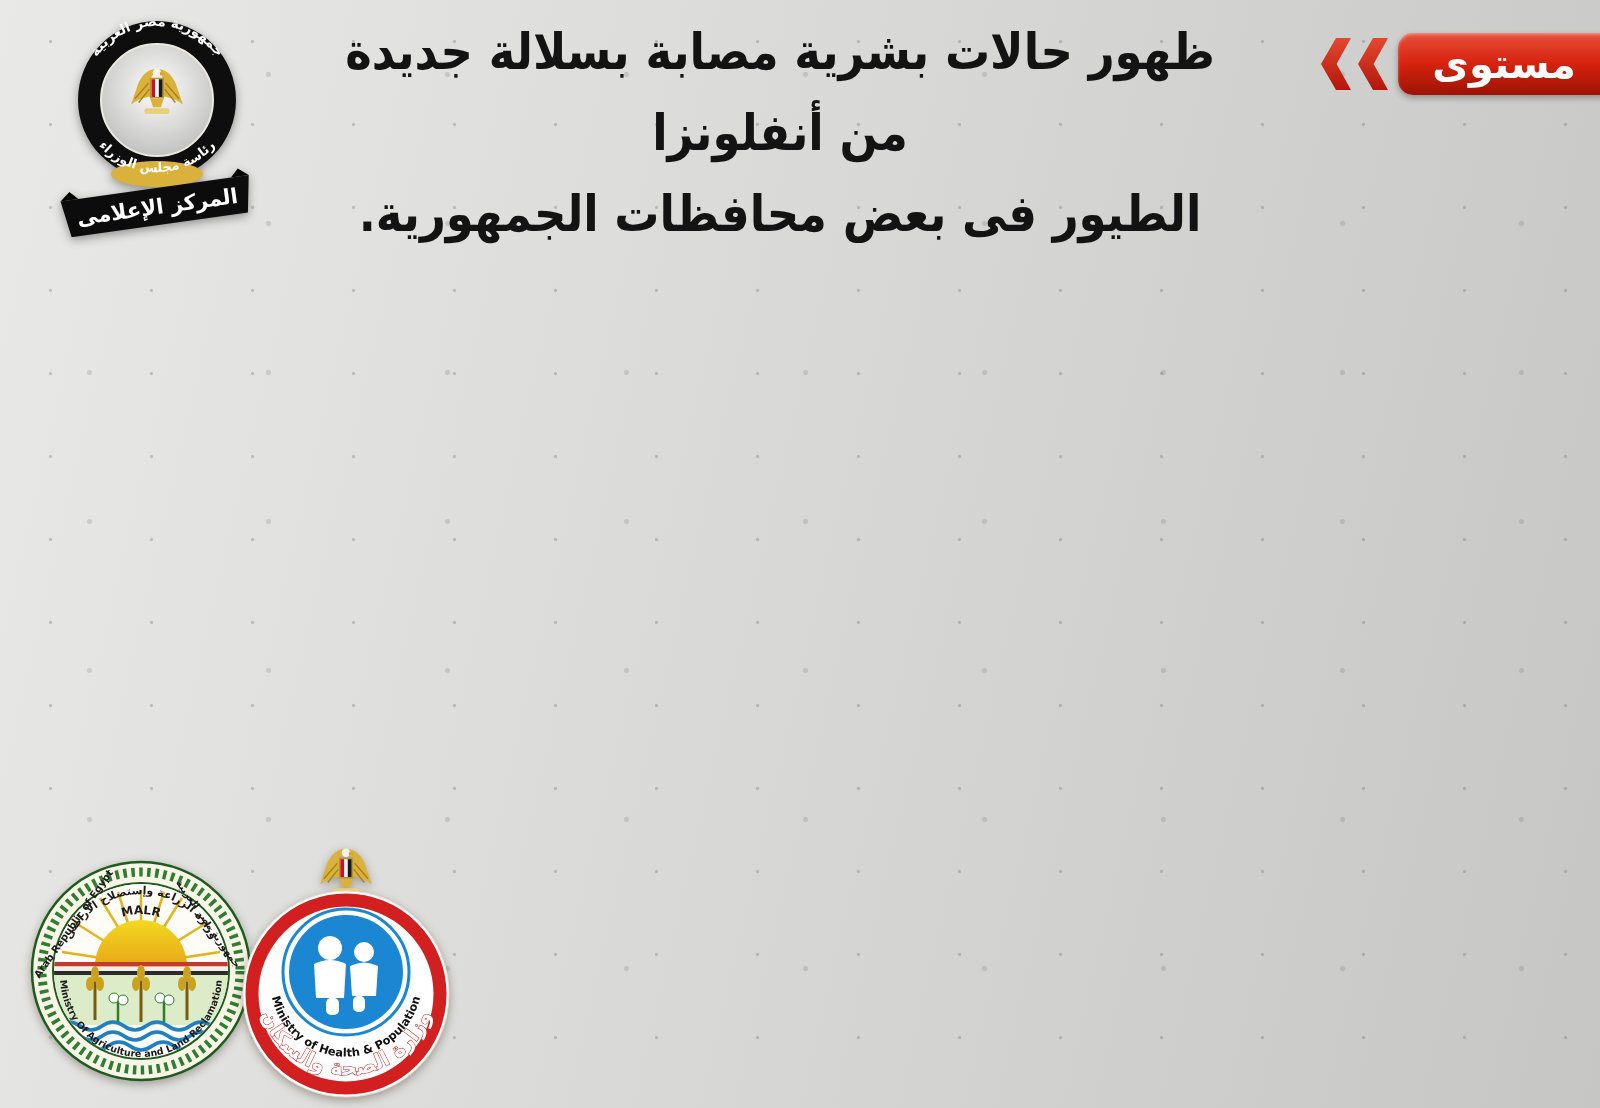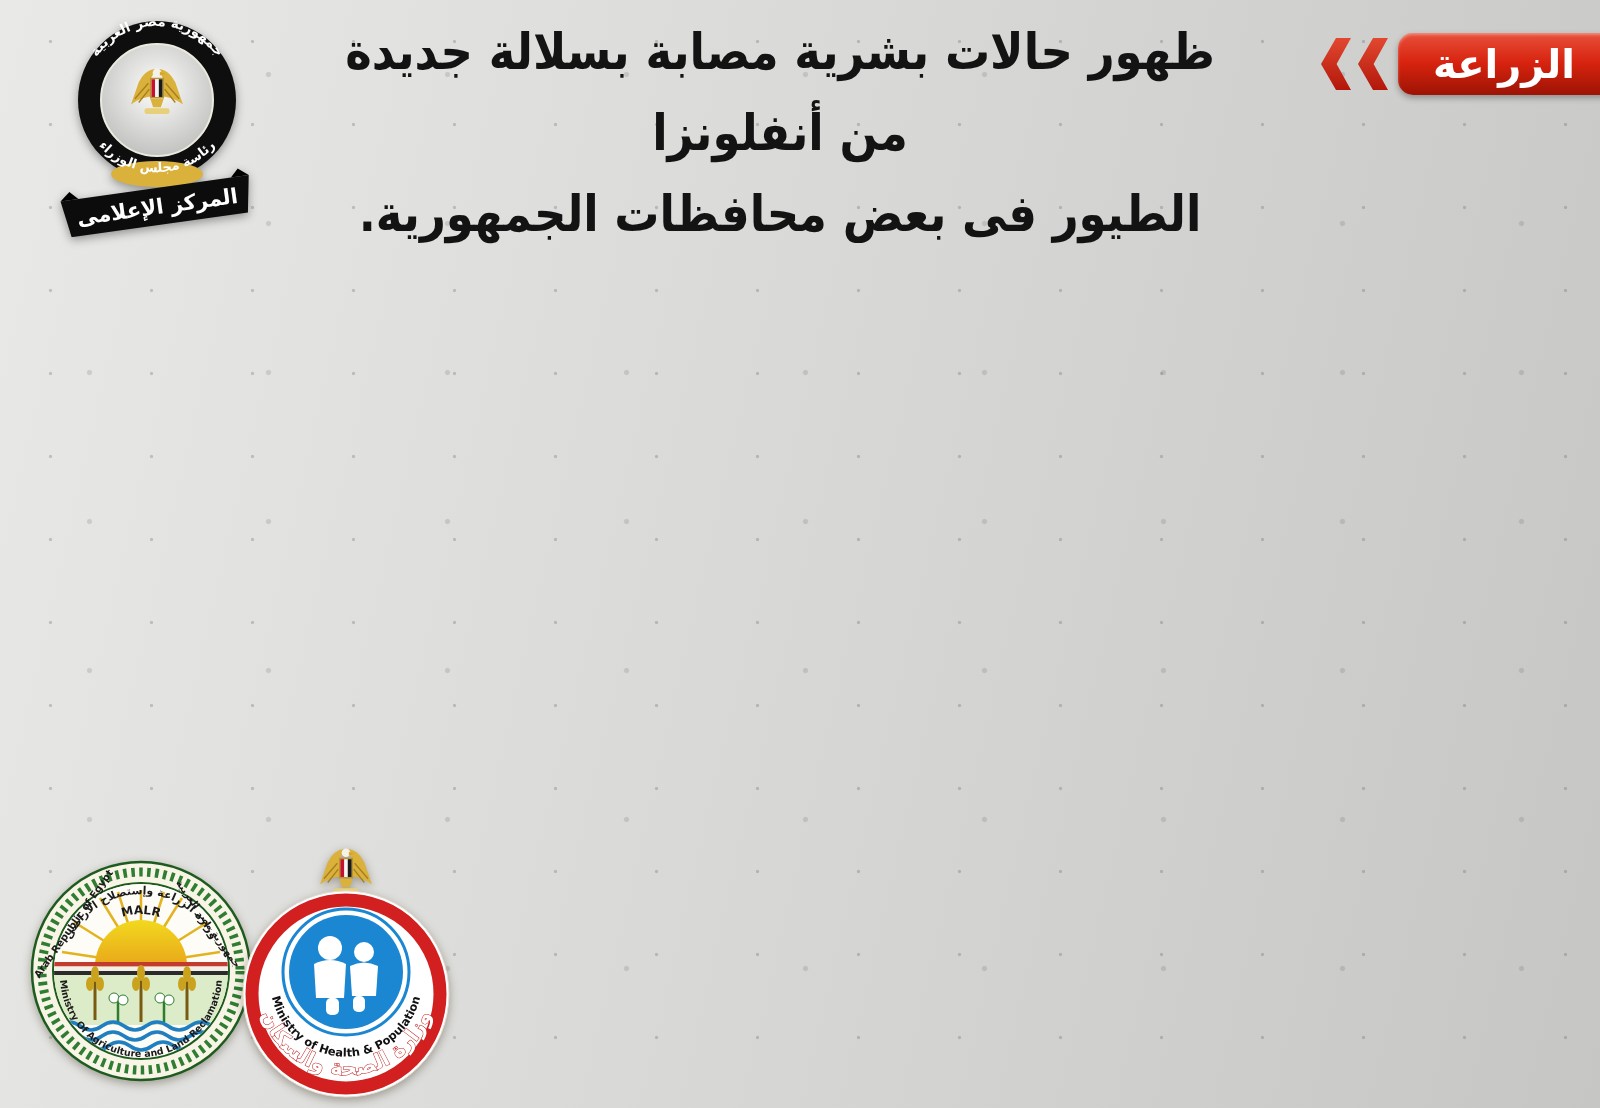--- a/index.html
+++ b/index.html
@@ -217,21 +217,21 @@
   <div class="torn-shadow">
     <div class="torn-white"></div>
   </div>
   <div class="torn-gray"></div>
 
   <div class="headline">
     <div>ظهور حالات بشرية مصابة بسلالة جديدة من أنفلونزا</div>
     <div>الطيور فى بعض محافظات الجمهورية.</div>
   </div>
   <div class="red-badge">
-    <span>الزراعة</span>
+    <span>مستوى</span>
   </div>
   <div class="chev-group rumor-chevrons">
     <span class="chev red"></span>
     <span class="chev red"></span>
   </div>
 
   <svg class="cabinet-logo" viewBox="0 0 216 233">
     <defs>
       <radialGradient id="cabGrad" cx=".5" cy=".4" r=".75">
         <stop offset="0" stop-color="#fdfdfb"></stop>

